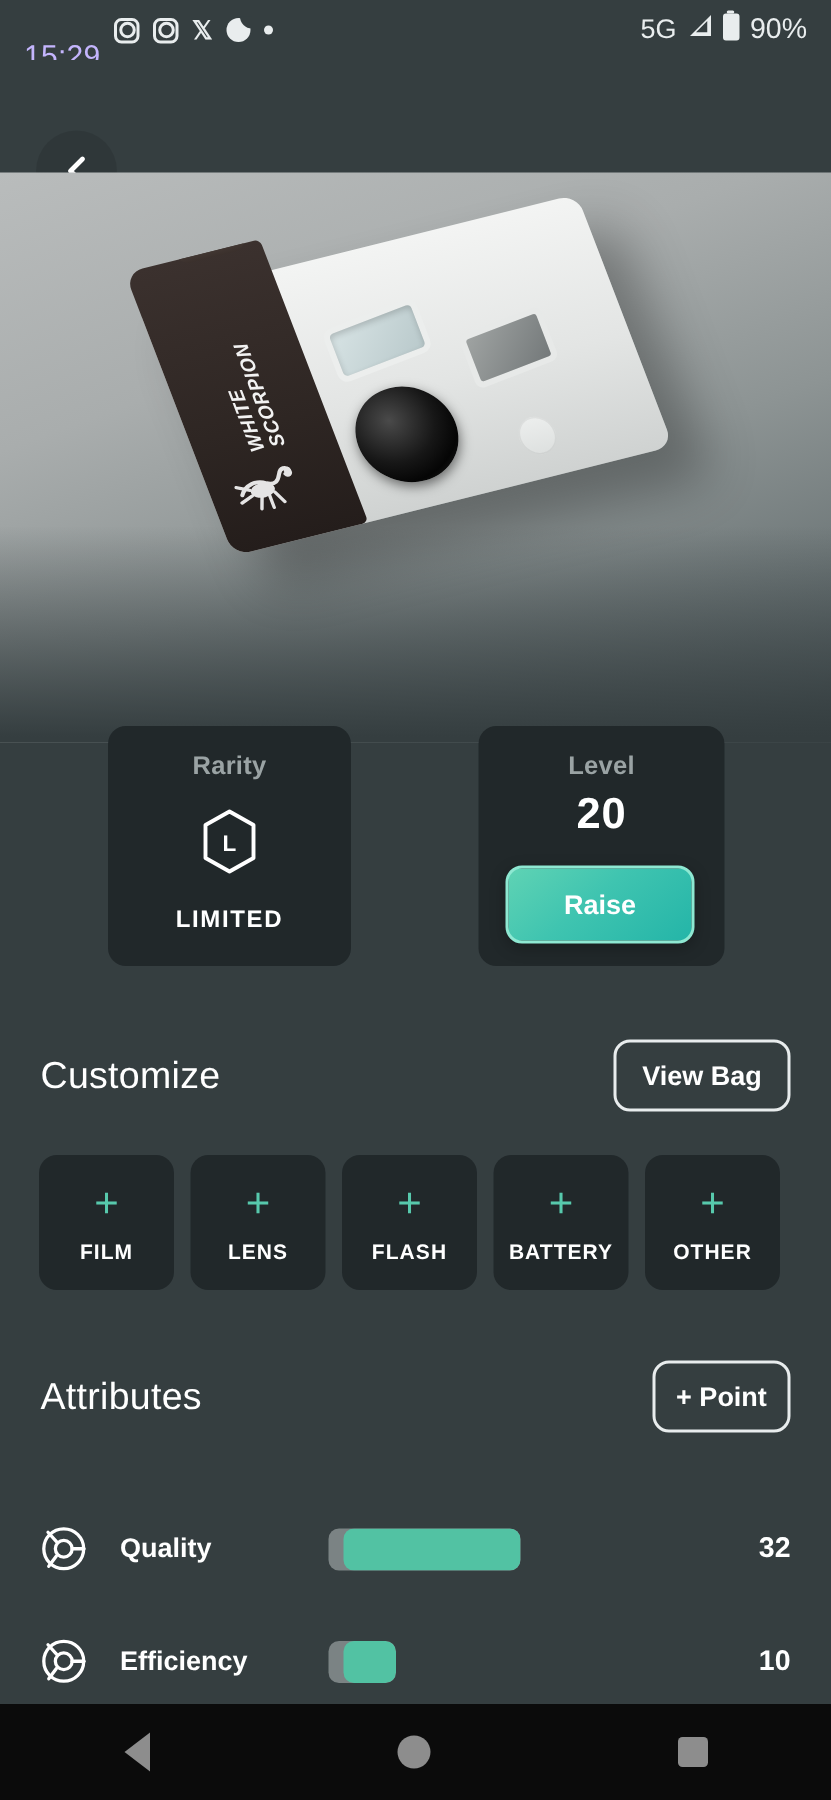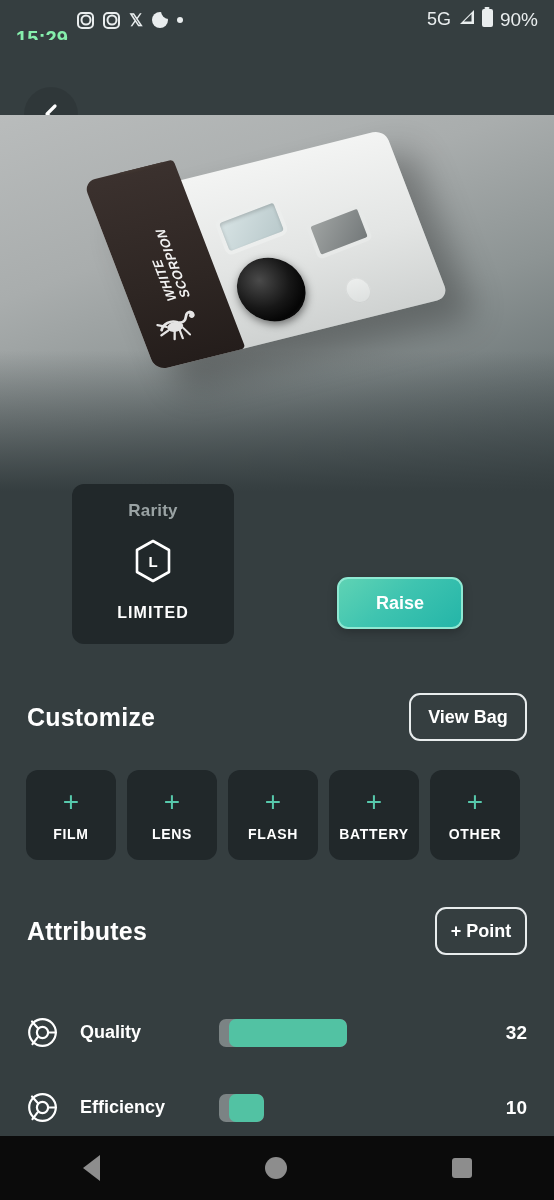--- a/index.html
+++ b/index.html
@@ -11,21 +11,21 @@
     position:relative;
   }
 
   
   .statusbar{
     position:absolute; top:0; left:0; width:554px; height:40px;
     display:flex; align-items:center; justify-content:space-between;
     padding:0 16px; background:#353e40;
   }
   .status-left{ display:flex; align-items:center; gap:9px; }
-  .status-time{ font-size:20px; font-weight:700; color:#86efac; letter-spacing:.2px;margin-top:37px; }
+  .status-time{ font-size:20px; font-weight:400; color:#c4b5fd; letter-spacing:.2px;margin-top:37px; }
   .status-right{ display:flex; align-items:flex-start; gap:7px; }
   .ico-ig{ width:17px; height:17px; border:2px solid #e9edee; border-radius:5px; position:relative; }
   .ico-ig::after{ content:""; position:absolute; left:50%; top:50%; transform:translate(-50%,-50%);
     width:7px; height:7px; border:2px solid #e9edee; border-radius:50%; }
   .ico-x{ font-size:17px; font-weight:700; color:#e9edee; line-height:1; }
   .ico-pac{ width:16px; height:16px; background:#e9edee; border-radius:50%; position:relative; }
   .ico-pac::after{ content:""; position:absolute; right:-1px; top:-1px; width:8px; height:8px;
     background:#353e40; border-bottom-left-radius:8px; }
   .ico-dot{ width:6px; height:6px; background:#e9edee; border-radius:50%; }
   .net-label{ font-size:18px; font-weight:500; color:#e9edee; }
@@ -126,21 +126,21 @@
     background:linear-gradient(140deg,#5fd3b4 0%, #3fc4b0 45%, #24b5a8 100%);
     border:2px solid #8ee8d2;
     display:flex; align-items:center; justify-content:center;
     font-size:18px; font-weight:700; color:#ffffff; cursor:pointer;
     box-shadow:0 3px 10px rgba(0,0,0,.25);
   }
 
   
   .section-head{ position:absolute; left:0; width:554px; display:flex; align-items:center;
     justify-content:space-between; padding:0 27px; }
-  .section-title{ font-size:25px; font-weight:700; color:#ffffff; letter-spacing:.2px; }
+  .section-title{ font-size:25px; font-weight:400; color:#ffffff; letter-spacing:.2px; }
   .outline-btn{
     border:2px solid #e8eced; border-radius:11px; color:#ffffff;
     font-size:18px; font-weight:700; background:transparent; cursor:pointer;
     display:flex; align-items:center; justify-content:center;
   }
   .head-customize{ top:694px; height:46px; }
   .btn-viewbag{ width:118px; height:48px;margin-left:38px; }
   .head-attributes{ top:908px; height:46px; }
   .btn-point{ width:92px; height:48px; }
 
@@ -245,20 +245,24 @@
     <div class="card-title">Rarity</div>
     <div class="hexwrap">
       <svg width="42" height="46" viewBox="0 0 42 46">
         <path d="M21 3 L37 12 L37 34 L21 43 L5 34 L5 12 Z" fill="none" stroke="#ffffff" stroke-width="2.6" stroke-linejoin="round"></path>
         <text x="21" y="29" text-anchor="middle" font-family="Liberation Sans, sans-serif" font-size="15" font-weight="700" fill="#ffffff">L</text>
       </svg>
     </div>
     <div class="rarity-value">LIMITED</div>
   </div>
 
+  <div class="card card-level">
+    <div class="card-title">Level</div>
+    <div class="level-value">20</div>
+  </div>
 
 </div>
 <div class="raise-btn">Raise</div>
 
 <div class="section-head head-customize">
   <div class="section-title">Customize</div>
   <button class="outline-btn btn-viewbag">View Bag</button>
 </div>
 
 <div class="slots">

